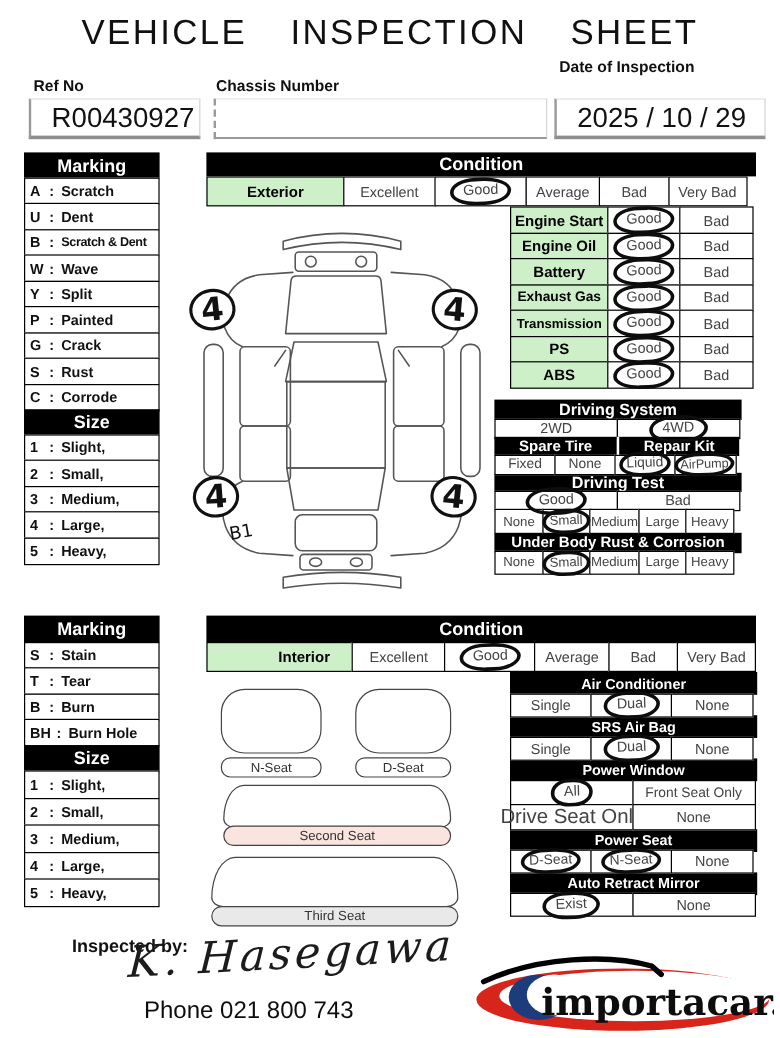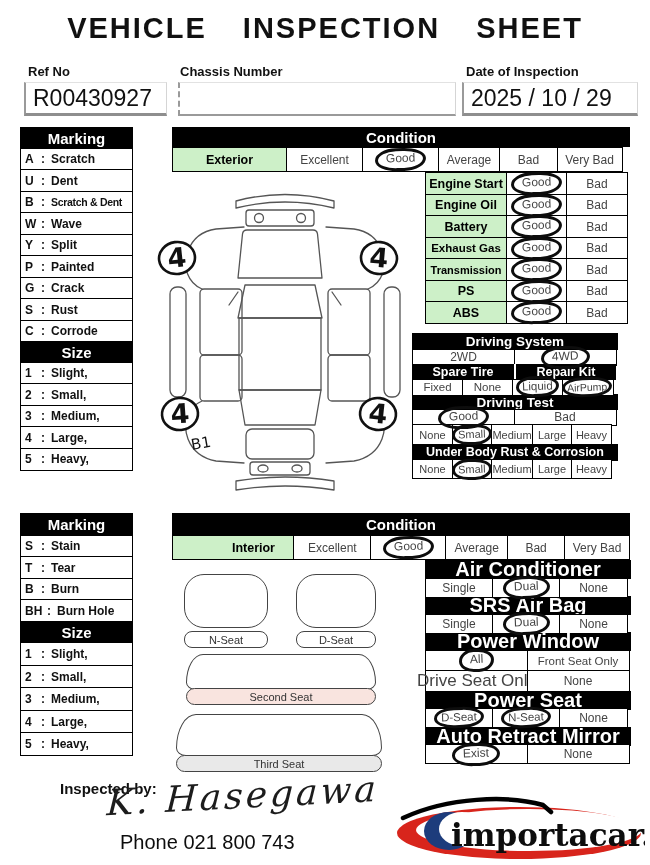--- a/index.html
+++ b/index.html
@@ -1,23 +1,23 @@
 <!DOCTYPE html>
 <html><head>
 <meta charset="utf-8">
 <style>
   :root{ --green:#cdf0c8; }
   html,body{margin:0;padding:0;}
   body{width:650px;height:865px;background:#fff;font-family:"Liberation Sans",sans-serif;color:#111;position:relative;overflow:hidden;}
   .abs{position:absolute;}
-  .title{top:12px;left:0;width:650px;text-align:center;font-size:29px;font-weight:bold;letter-spacing:2px;word-spacing:26px;}
+  .title{top:12px;left:0;width:650px;text-align:center;font-size:29px;font-weight:normal;letter-spacing:2px;word-spacing:26px;}
   .fld-label{font-size:13px;font-weight:bold;color:#111;}
-  .fld-box{border-left:2px solid #9a9a9a;border-bottom:3px solid #8e8e8e;border-top:1px solid #e2e2e2;border-right:1px solid #d5d5d5;background:#fff;display:flex;align-items:center;padding-left:7px;font-size:23px;box-sizing:border-box;}
+  .fld-box{border-left:2px solid #9a9a9a;border-bottom:3px solid #8e8e8e;border-top:1px solid #e2e2e2;border-right:1px solid #d5d5d5;background:#fff;display:flex;align-items:center;padding-left:17px;font-size:23px;box-sizing:border-box;}
   .fld-box.dashed{border-left:2px dashed #9a9a9a;border-bottom:2px solid #9a9a9a;}
-  .blackbar{background:#000;color:#fff;font-weight:bold;display:flex;align-items:center;justify-content:center;font-size:20px;box-sizing:border-box;}
+  .blackbar{background:#000;color:#fff;font-weight:bold;display:flex;align-items:center;justify-content:center;font-size:12px;box-sizing:border-box;}
   .legend{width:113px;}
   .leg-row{height:23px;border:1.5px solid #000;margin-top:-1.5px;display:flex;align-items:center;padding:0 2px 0 4px;font-size:12px;font-weight:bold;background:#fff;box-sizing:border-box;white-space:nowrap;}
   .leg-code{width:16px;flex:none;}
   .leg-colon{width:10px;flex:none;text-align:left;}
   .leg-label{white-space:nowrap;}
   .leg-label.tight{font-size:10.5px;letter-spacing:-0.3px;}
   .row{display:flex;box-sizing:border-box;}
   .c{border:1.5px solid #000;margin-left:-1.5px;display:flex;align-items:center;justify-content:center;font-size:12px;color:#444;background:#fff;box-sizing:border-box;overflow:visible;white-space:nowrap;}
   .c:first-child{margin-left:0;}
   .green{background:var(--green);color:#000;font-weight:bold;font-size:12.5px;}
@@ -36,21 +36,21 @@
 <div class="abs title">VEHICLE INSPECTION SHEET</div>
 
 <div class="abs fld-label" style="left:28px;top:64px;">Ref No</div>
 <div class="abs fld-box" style="left:24px;top:82px;width:143px;height:34px;">
   <span>R00430927</span>
 </div>
 <div class="abs fld-label" style="left:180px;top:64px;">Chassis Number</div>
 <div class="abs fld-box dashed" style="left:178px;top:82px;width:278px;height:34px;">
   <span></span>
 </div>
-<div class="abs fld-label" style="left:466px;top:64px;text-align:right;">Date of Inspection</div>
+<div class="abs fld-label" style="left:466px;top:48px;text-align:right;">Date of Inspection</div>
 <div class="abs fld-box" style="left:462px;top:82px;width:176px;height:34px;">
   <span>2025 / 10 / 29</span>
 </div>
 
 <div class="abs legend" style="left:20px;top:127px;">
   <div class="blackbar" style="height:22px;font-size:15px;">Marking</div>
   <div class="leg-row">
       <span class="leg-code">A</span>
       <span class="leg-colon">:</span>
       <span class="leg-label">Scratch</span>

